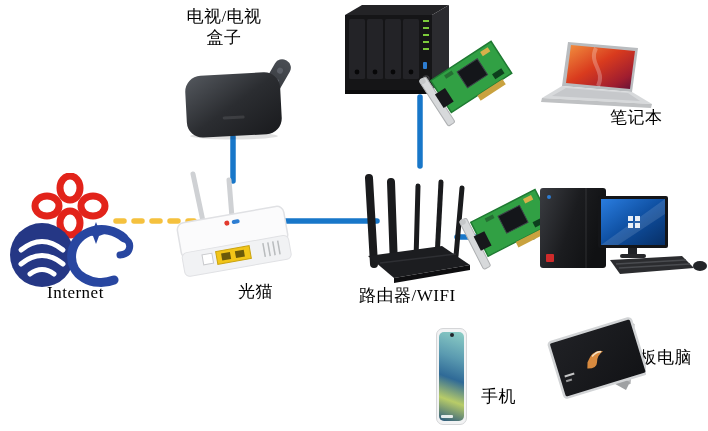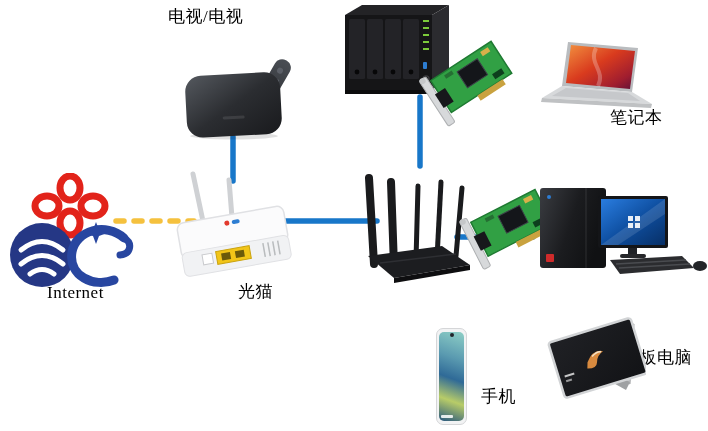--- a/index.html
+++ b/index.html
@@ -5,21 +5,21 @@
   html,body{margin:0;padding:0;background:#fff;}
   .canvas{
     position:relative;width:708px;height:431px;background:#ffffff;overflow:hidden;
     font-family:"Liberation Serif","DejaVu Serif",serif;color:#000;
   }
   .abs{position:absolute;}
   .label{
     position:absolute;font-size:17px;line-height:21px;color:#000;
     white-space:nowrap;letter-spacing:0.5px;
   }
-  .label.center{}
+  .label.center{text-align:center;}
   .links-layer{position:absolute;left:0;top:0;z-index:1;}
   .node-icon{position:absolute;z-index:2;}
   
   
   .phone{
     position:absolute;left:436px;top:328px;width:31px;height:97px;z-index:2;
     background:#f2f3f4;border:1px solid #d5d6d8;border-radius:7px;box-sizing:border-box;
   }
   .phone .screen{
     position:absolute;left:2px;top:3px;right:2px;bottom:3px;border-radius:5px;
@@ -89,20 +89,21 @@
     </g>
     <ellipse cx="52" cy="86" rx="44" ry="3.5" fill="rgba(0,0,0,0.12)"></ellipse>
     <g transform="rotate(-3 51 55)">
       <rect x="4" y="24" width="95" height="62" rx="16" fill="url(#boxGrad)"></rect>
       <rect x="40" y="66" width="22" height="3" rx="1.5" fill="rgba(255,255,255,0.10)"></rect>
     </g>
   </svg>
 
   <div class="label center" style="left:168px;top:6px;width:112px">
     <div>电视/电视</div>
+    <div>盒子</div>
   </div>
 
   <svg class="node-icon" style="left:343px;top:2px" width="110" height="96" viewBox="0 0 110 96">
     <polygon points="2,13 89,13 106,3 19,3" fill="#232326"></polygon>
     <polygon points="89,13 106,3 106,75 89,88" fill="#2b2b2f"></polygon>
     <rect x="2" y="13" width="87" height="75" fill="#151517"></rect>
     <g>
       <rect x="6" y="17" width="16" height="60" rx="1.5" fill="#232327"></rect>
       <rect x="24" y="17" width="16" height="60" rx="1.5" fill="#232327"></rect>
       <rect x="42" y="17" width="16" height="60" rx="1.5" fill="#232327"></rect>
@@ -191,20 +192,21 @@
       <line x1="34" y1="98" x2="31" y2="14" stroke-width="8"></line>
       <line x1="56" y1="92" x2="58" y2="18" stroke-width="5"></line>
       <line x1="77" y1="90" x2="81" y2="14" stroke-width="5"></line>
       <line x1="96" y1="88" x2="102" y2="20" stroke-width="5"></line>
     </g>
     <polygon points="8,88 82,78 110,97 34,110" fill="#1c1d20"></polygon>
     <line x1="20" y1="95" x2="96" y2="86" stroke="#2e2f33" stroke-width="1.5"></line>
     <polygon points="34,110 110,97 110,102 34,115" fill="#0e0e10"></polygon>
   </svg>
 
+  <div class="label" style="left:359px;top:285px">路由器/WIFI</div>
 
   <div class="abs" style="left:464px;top:194px;width:96px;height:64px;transform:rotate(-27deg);z-index:2">
     <svg width="96" height="64" viewBox="0 0 96 64">
       <rect x="3" y="4" width="8" height="54" rx="2" fill="#d7d9db" stroke="#aeb0b2" stroke-width="1"></rect>
       <circle cx="6" cy="6" r="3" fill="#c5c7c9"></circle>
       <rect x="13" y="10" width="72" height="38" fill="#31a044" stroke="#1f7a32" stroke-width="1.5"></rect>
       <rect x="40" y="17" width="24" height="19" fill="#14161a" stroke="#3b4047" stroke-width="1"></rect>
       <rect x="9" y="24" width="12" height="16" fill="#17181b"></rect>
       <rect x="70" y="13" width="9" height="5" fill="#d9b04a"></rect>
       <rect x="27" y="13" width="9" height="4" fill="#256f33"></rect>

